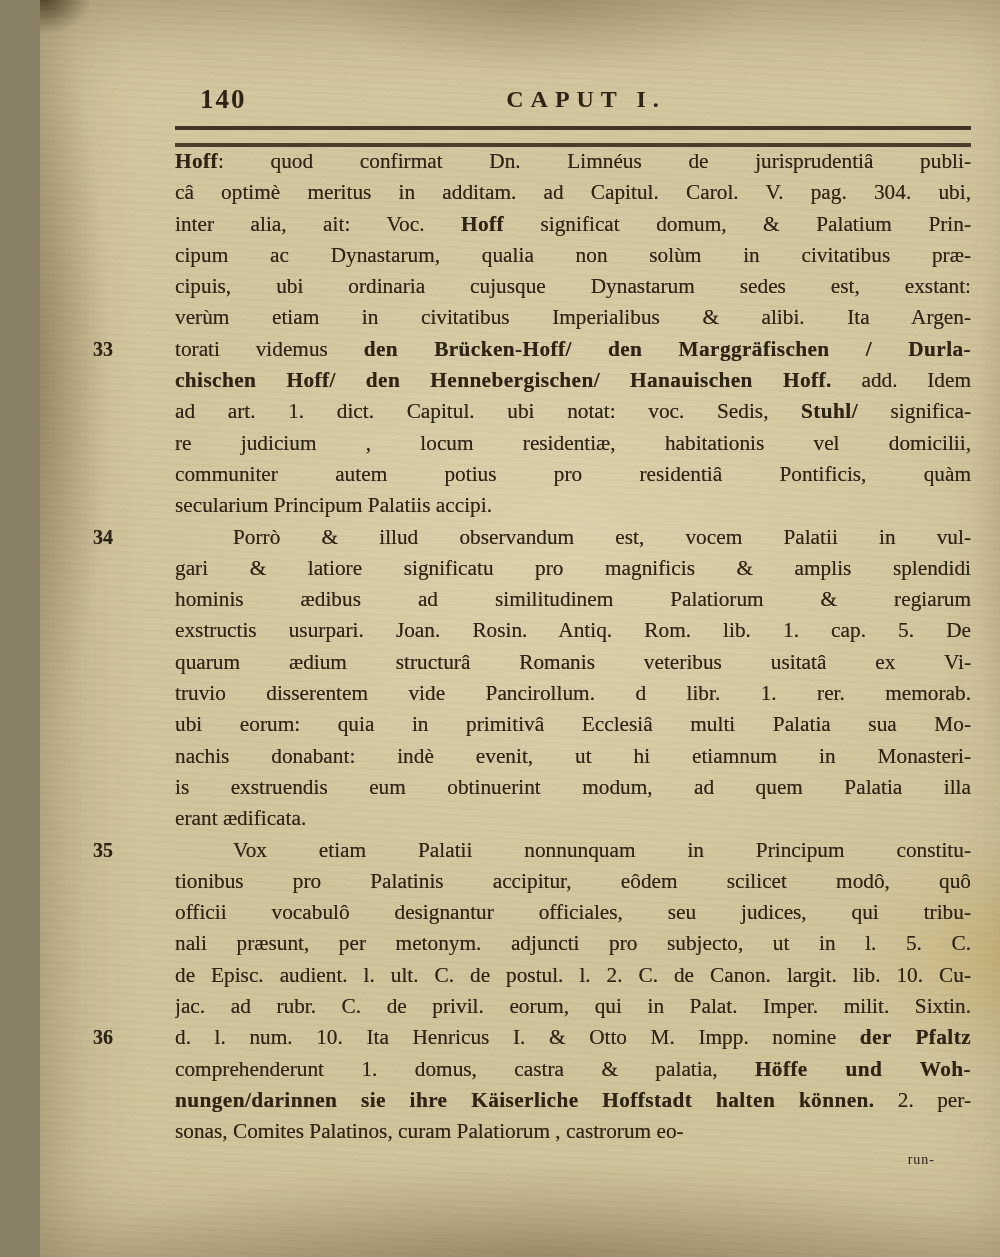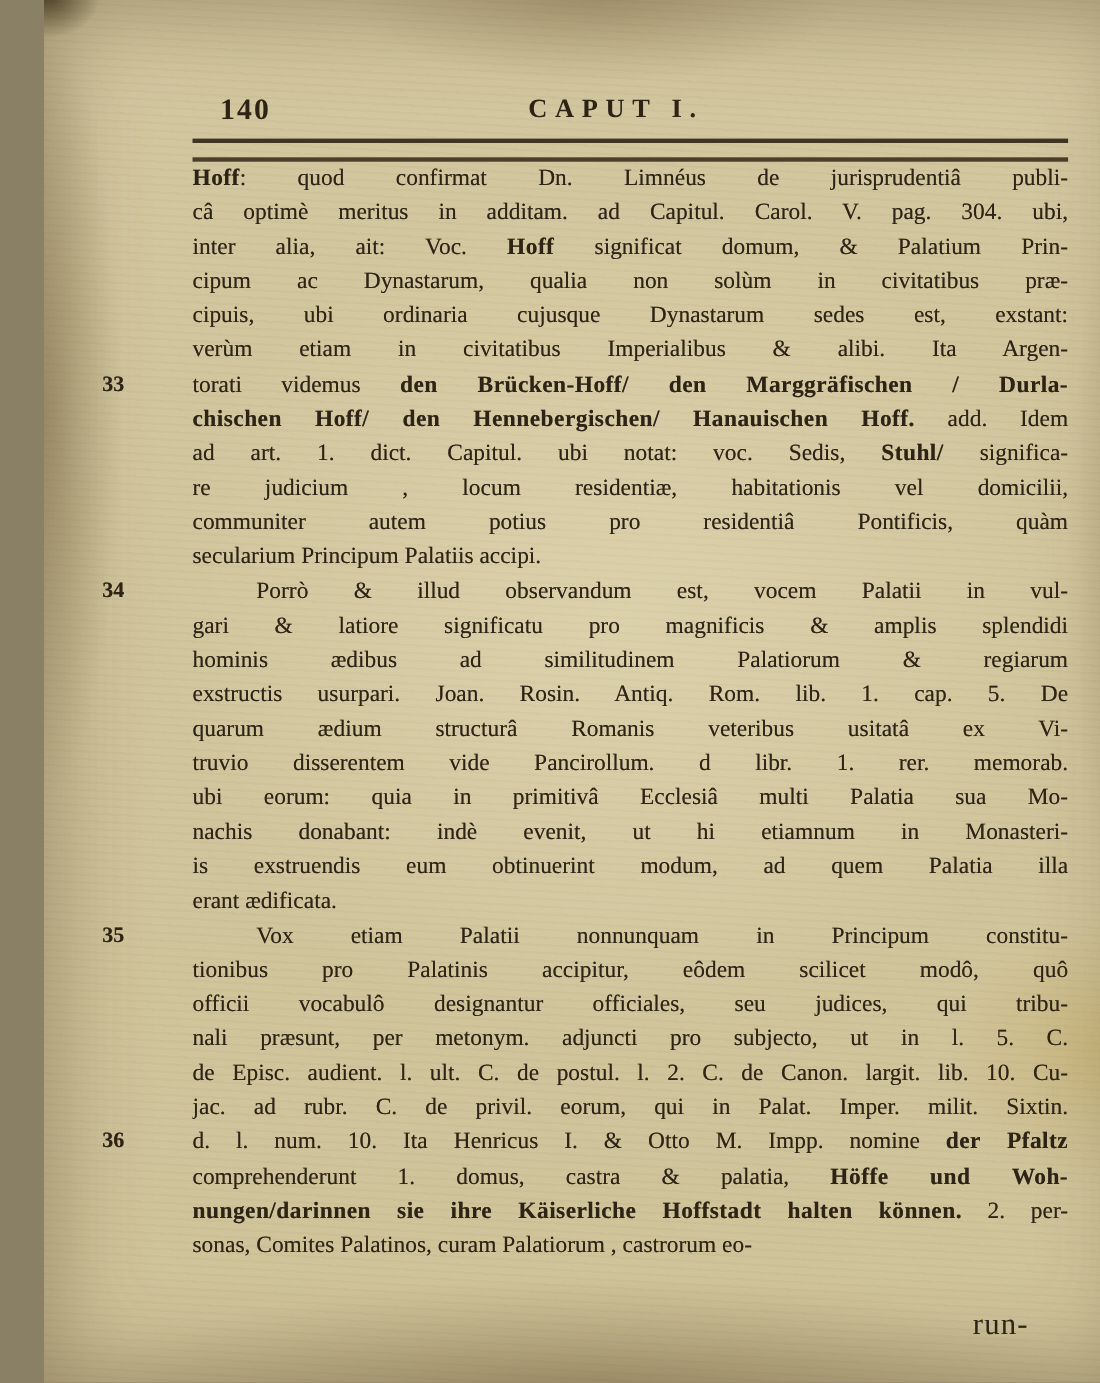--- a/index.html
+++ b/index.html
@@ -45,21 +45,21 @@
   }
   .page-number {
     position: absolute;
     left: 160px; top: 0;
     font-size: 27px;
     font-weight: 700;
     letter-spacing: 2px;
   }
   .head-title {
     position: absolute;
-    left: 520px; top: 2px;
+    left: 546px; top: 2px;
     transform: translateX(-50%);
     font-size: 24px;
     font-weight: 700;
     font-variant: small-caps;
     letter-spacing: 7px;
     white-space: nowrap;
   }
   .double-rule {
     position: absolute;
     left: 135px; top: 126px;
@@ -92,24 +92,24 @@
     width: 70px;
     text-align: left;
     font-size: 20px;
     font-weight: 700;
   }
   .seg-n { }
   .seg-i { }
   .seg-f { font-weight: 700; letter-spacing: 0.4px; }
   .catchword-row {
     position: absolute;
-    left: 135px; top: 1189px;
+    left: 135px; top: 1152px;
     width: 760px;
     text-align: right;
-    font-size: 28px;
+    font-size: 14px;
     letter-spacing: 1px;
     font-family: Liberation Serif, serif;
   }
 </style>
 </head>
 <body>
 
 <div class="scan-page">
   <div class="corner-smudge"></div>
 

